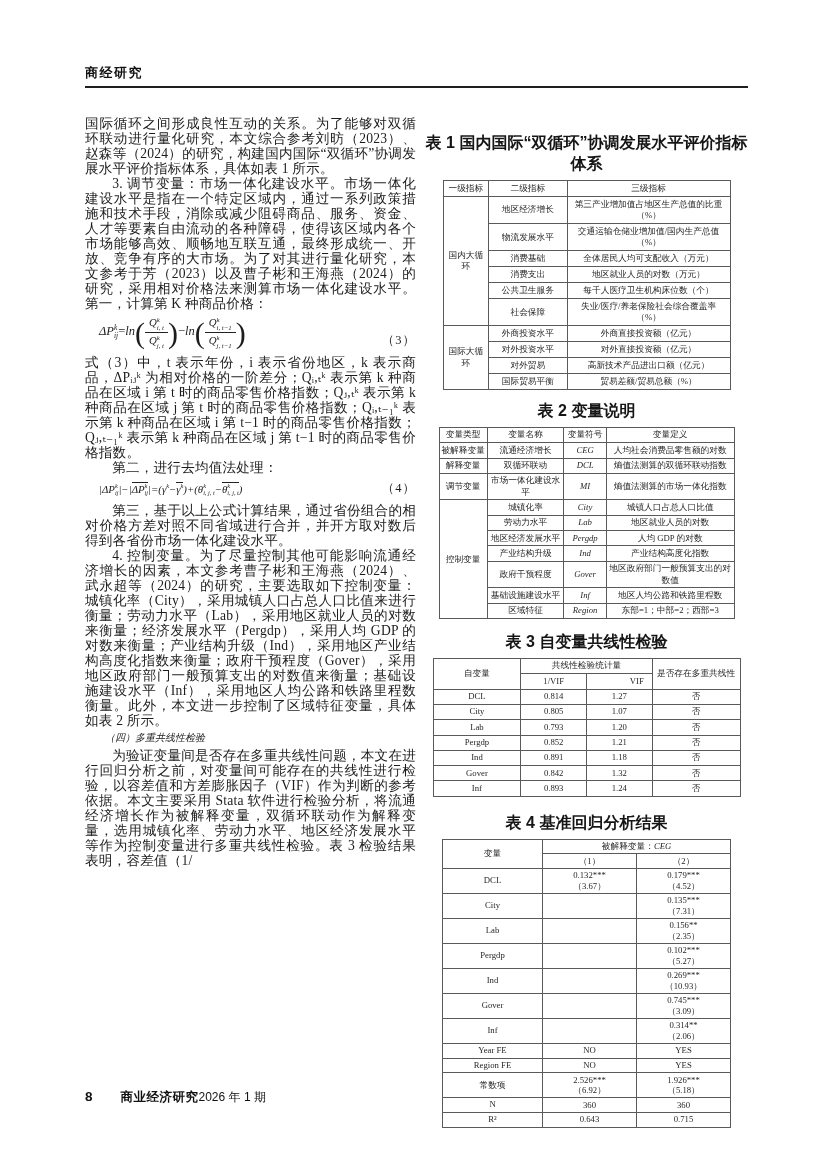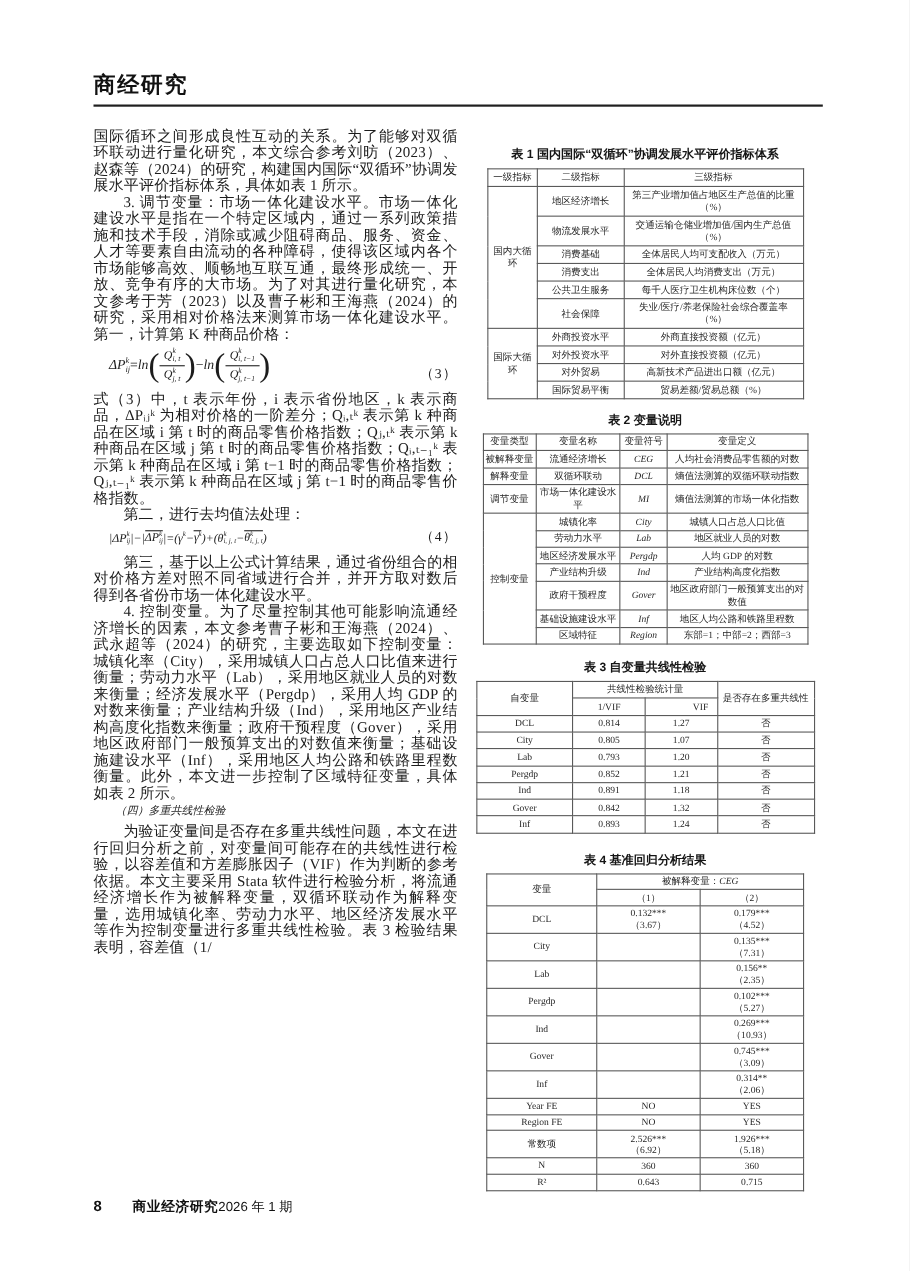--- a/index.html
+++ b/index.html
@@ -9,21 +9,21 @@
     font-family:"Liberation Serif","DejaVu Serif",serif;
     color:#1c1c1c;
   }
   
   .page-header {
     position:absolute; left:85px; top:64px; width:663px;
     border-bottom:2.2px solid #1f1f1f; padding-bottom:4px;
   }
   .section-title {
     font-family:"Liberation Sans","DejaVu Sans",sans-serif;
-    font-weight:bold; font-size:20px; letter-spacing:1.5px; color:#111;
+    font-weight:bold; font-size:13px; letter-spacing:1.5px; color:#111;
   }
   
   .col { position:absolute; top:116px; }
   .left-col  { left:85px;  width:331px; }
   .right-col { left:424px; width:325px; }
   .body-text {
     margin:0; font-size:13.6px; line-height:15px;
     text-align:justify; text-indent:2em; letter-spacing:0.2px;
   }
   .body-text.noindent { text-indent:0; }
@@ -44,21 +44,21 @@
   .frac .num { display:block; border-bottom:0.9px solid #222; padding:0 4px 1px; }
   .frac .den { display:block; padding:1px 4px 0; }
   .frac .supsub { font-size:6.8px; }
   .bigparen { font-size:30px; font-weight:300; font-style:normal; vertical-align:middle; line-height:0.9; }
   .formula.small .math { font-size:10.8px; }
   .formula.small .supsub { font-size:6.3px; }
   .avg { border-top:0.9px solid #222; }
   
   .table-title {
     font-family:"Liberation Sans","DejaVu Sans",sans-serif;
-    font-weight:bold; font-size:11px; text-align:center; color:#151515;
+    font-weight:bold; font-size:16px; text-align:center; color:#151515;
     margin:29px 0 5px;
   }
   table { border-collapse:collapse; margin:0 auto; width:292px; table-layout:fixed; color:#262626; }
   td,th {
     border:0.8px solid #5a5a5a; text-align:center; vertical-align:middle;
     font-weight:normal; font-size:8.7px; line-height:1.3; padding:1.8px 2px;
     overflow:hidden;
   }
   .italic { font-style:italic; }
   #table1 { width:288px; } #table1 .c0 { width:15%; } #table1 .c1 { width:27%; } #table1 .c2 { width:58%; }
@@ -168,21 +168,21 @@
           <tr>
             <td>物流发展水平</td>
             <td>交通运输仓储业增加值/国内生产总值（%）</td>
           </tr>
           <tr>
             <td>消费基础</td>
             <td>全体居民人均可支配收入（万元）</td>
           </tr>
           <tr>
             <td>消费支出</td>
-            <td>全体居民人均消费支出（万元）</td>
+            <td>地区就业人员的对数（万元）</td>
           </tr>
           <tr>
             <td>公共卫生服务</td>
             <td>每千人医疗卫生机构床位数（个）</td>
           </tr>
           <tr>
             <td>社会保障</td>
             <td>失业/医疗/养老保险社会综合覆盖率（%）</td>
           </tr>
           <tr>

